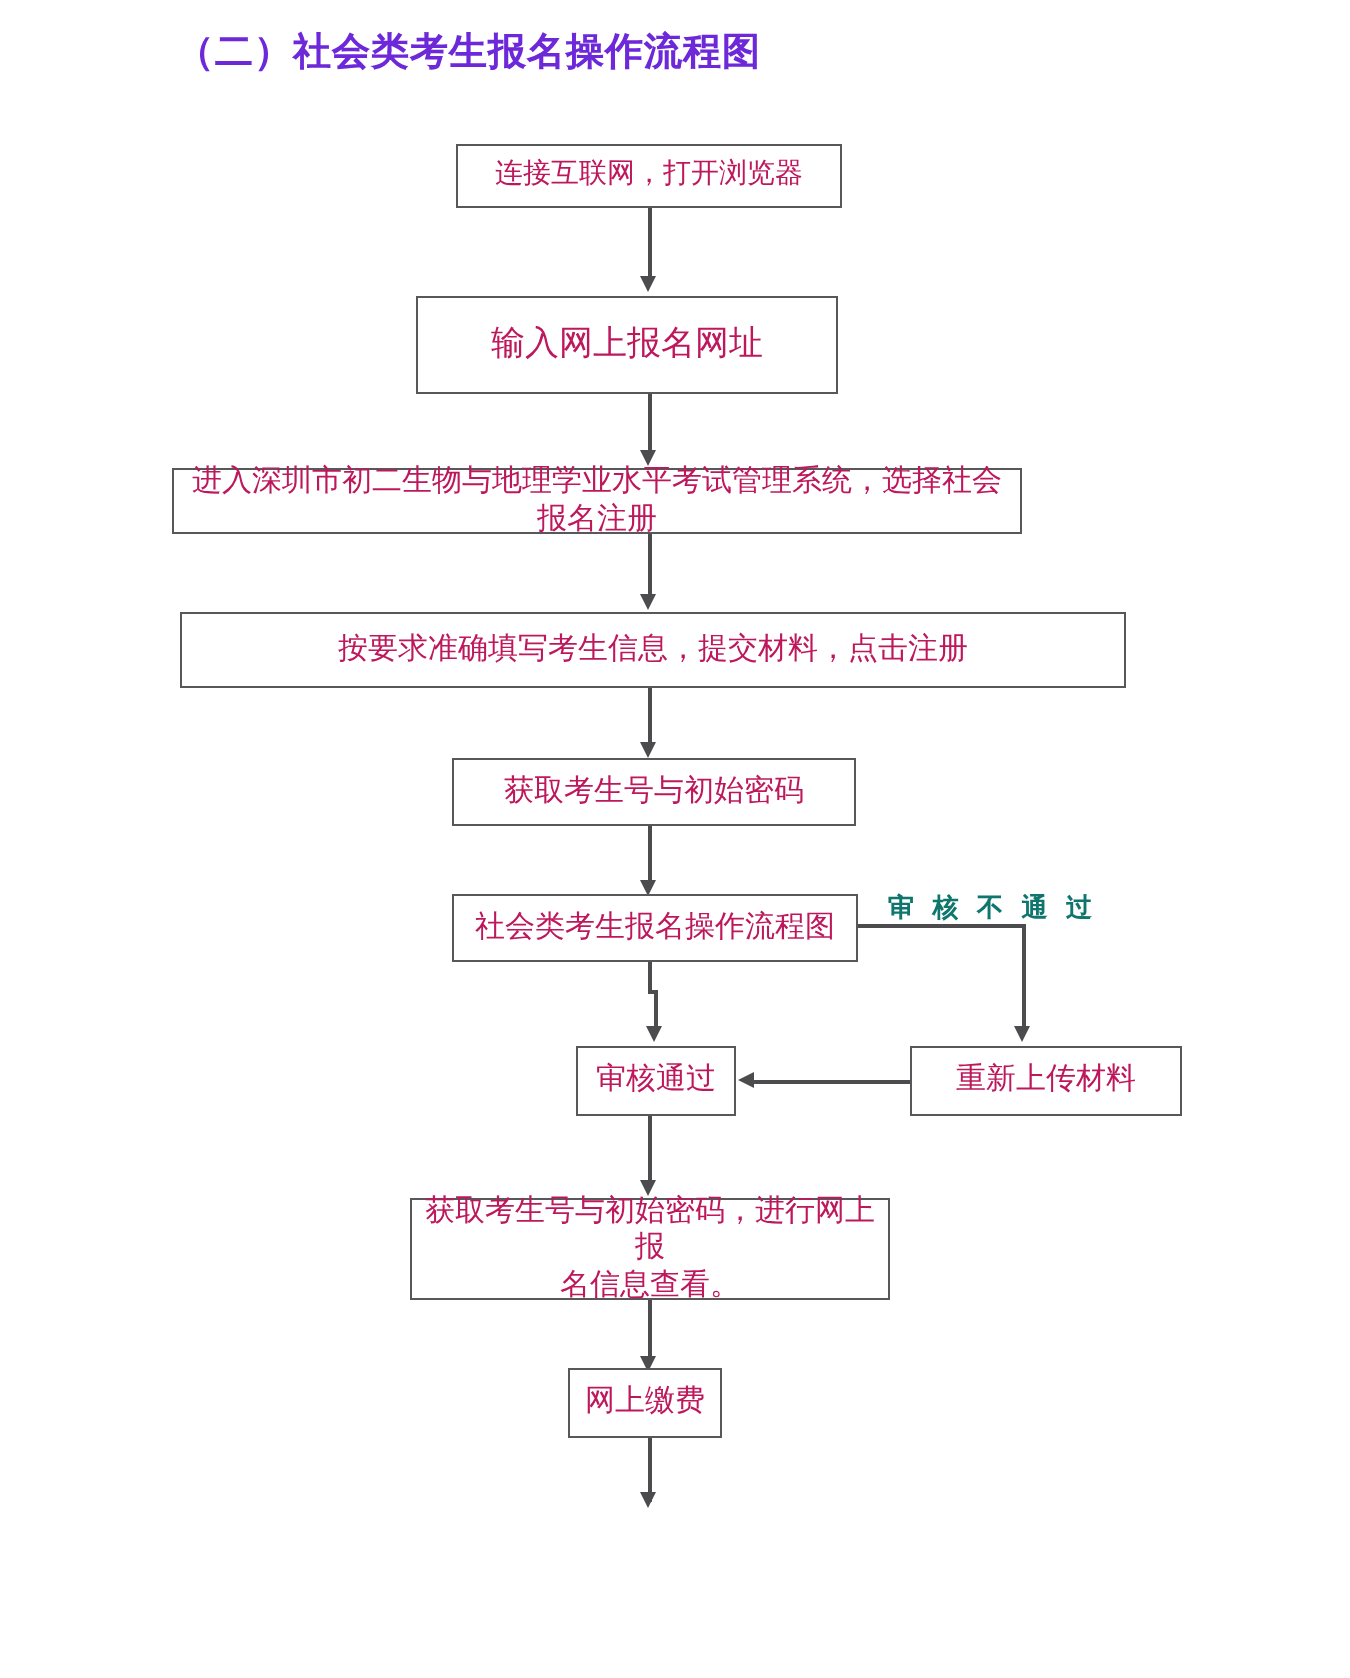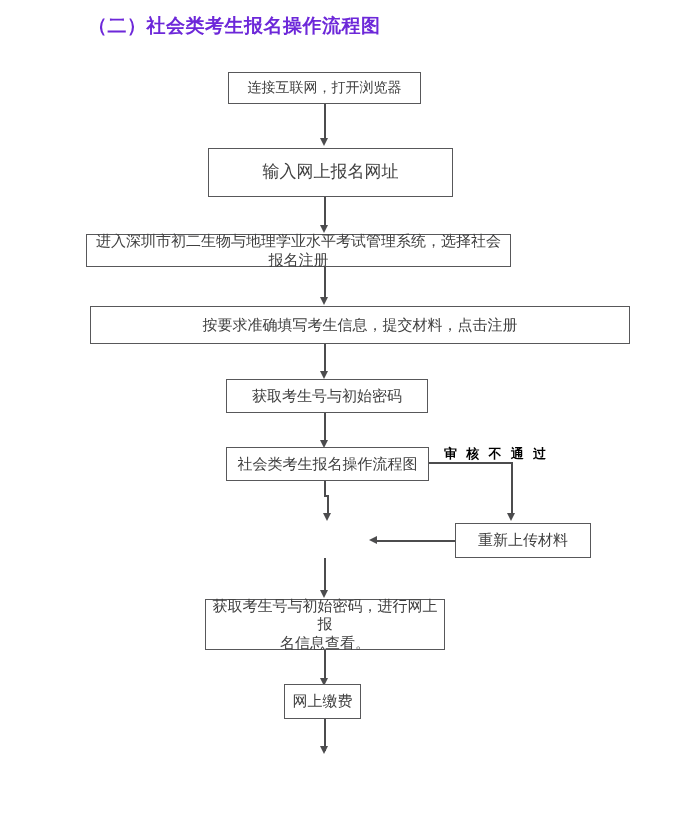--- a/index.html
+++ b/index.html
@@ -35,39 +35,39 @@
   
   .node {
     position: absolute;
     box-sizing: border-box;
     border: 1px solid #58585a;
     background: #ffffff;
     display: flex;
     align-items: center;
     justify-content: center;
     text-align: center;
-    color: #404040;
+    color: #be185d;
     font-family: "Liberation Serif", "DejaVu Serif", serif;
     line-height: 1.22;
     padding: 1px 4px;
   }
   .node .txt { display: block; }
 
   .n-small  { font-size: 14px; }
   .n-medium { font-size: 15px; }
   .n-large  { font-size: 17px; }
 
   
   .edge-label {
     position: absolute;
     font-family: "Liberation Serif", "DejaVu Serif", serif;
     font-size: 13px;
     font-weight: bold;
     letter-spacing: 3px;
-    color: #000000;
+    color: #0f766e;
     white-space: nowrap;
     text-align: center;
   }
 
   
   .conn {
     position: absolute;
     background: #4c4c4e;
   }
   .v-line { width: 1.6px; }
@@ -96,35 +96,35 @@
 
   <div class="chart-title">（二）社会类考生报名操作流程图</div>
 
   <div class="node n-small" style="left:228px; top:72px; width:193px; height:32px;">
     <span class="txt">连接互联网，打开浏览器</span>
   </div>
 
   <div class="conn v-line" style="left:324px; top:104px; height:36px;"></div>
   <div class="arrow arrow-down" style="left:320px; top:138px;"></div>
 
-  <div class="node n-large" style="left:208px; top:148px; width:245px; height:49px;">
+  <div class="node n-large" style="left:208px; top:148px; width:211px; height:49px;">
     <span class="txt">输入网上报名网址</span>
   </div>
 
   <div class="conn v-line" style="left:324px; top:197px; height:30px;"></div>
   <div class="arrow arrow-down" style="left:320px; top:225px;"></div>
 
   <div class="node n-medium" style="left:86px; top:234px; width:425px; height:33px;">
     <span class="txt">进入深圳市初二生物与地理学业水平考试管理系统，选择社会报名注册</span>
   </div>
 
   <div class="conn v-line" style="left:324px; top:267px; height:32px;"></div>
   <div class="arrow arrow-down" style="left:320px; top:297px;"></div>
 
-  <div class="node n-medium" style="left:90px; top:306px; width:540px; height:38px;">
+  <div class="node n-medium" style="left:90px; top:306px; width:473px; height:38px;">
     <span class="txt">按要求准确填写考生信息，提交材料，点击注册</span>
   </div>
 
   <div class="conn v-line" style="left:324px; top:344px; height:30px;"></div>
   <div class="arrow arrow-down" style="left:320px; top:371px;"></div>
 
   <div class="node n-medium" style="left:226px; top:379px; width:202px; height:34px;">
     <span class="txt">获取考生号与初始密码</span>
   </div>
 
@@ -139,20 +139,23 @@
 
   <div class="conn h-line" style="left:429px; top:462px; width:84px;"></div>
   <div class="conn v-line" style="left:511px; top:462px; height:53px;"></div>
   <div class="arrow arrow-down" style="left:507px; top:513px;"></div>
 
   <div class="conn v-line" style="left:324px; top:481px; height:16px;"></div>
   <div class="conn h-line" style="left:324px; top:495px; width:4px;"></div>
   <div class="conn v-line" style="left:327px; top:495px; height:20px;"></div>
   <div class="arrow arrow-down" style="left:323px; top:513px;"></div>
 
+  <div class="node n-medium" style="left:288px; top:523px; width:80px; height:35px;">
+    <span class="txt">审核通过</span>
+  </div>
 
   <div class="node n-medium" style="left:455px; top:523px; width:136px; height:35px;">
     <span class="txt">重新上传材料</span>
   </div>
 
   <div class="conn h-line" style="left:377px; top:540px; width:78px;"></div>
   <div class="arrow arrow-left" style="left:369px; top:536px;"></div>
 
   <div class="conn v-line" style="left:324px; top:558px; height:34px;"></div>
   <div class="arrow arrow-down" style="left:320px; top:590px;"></div>

